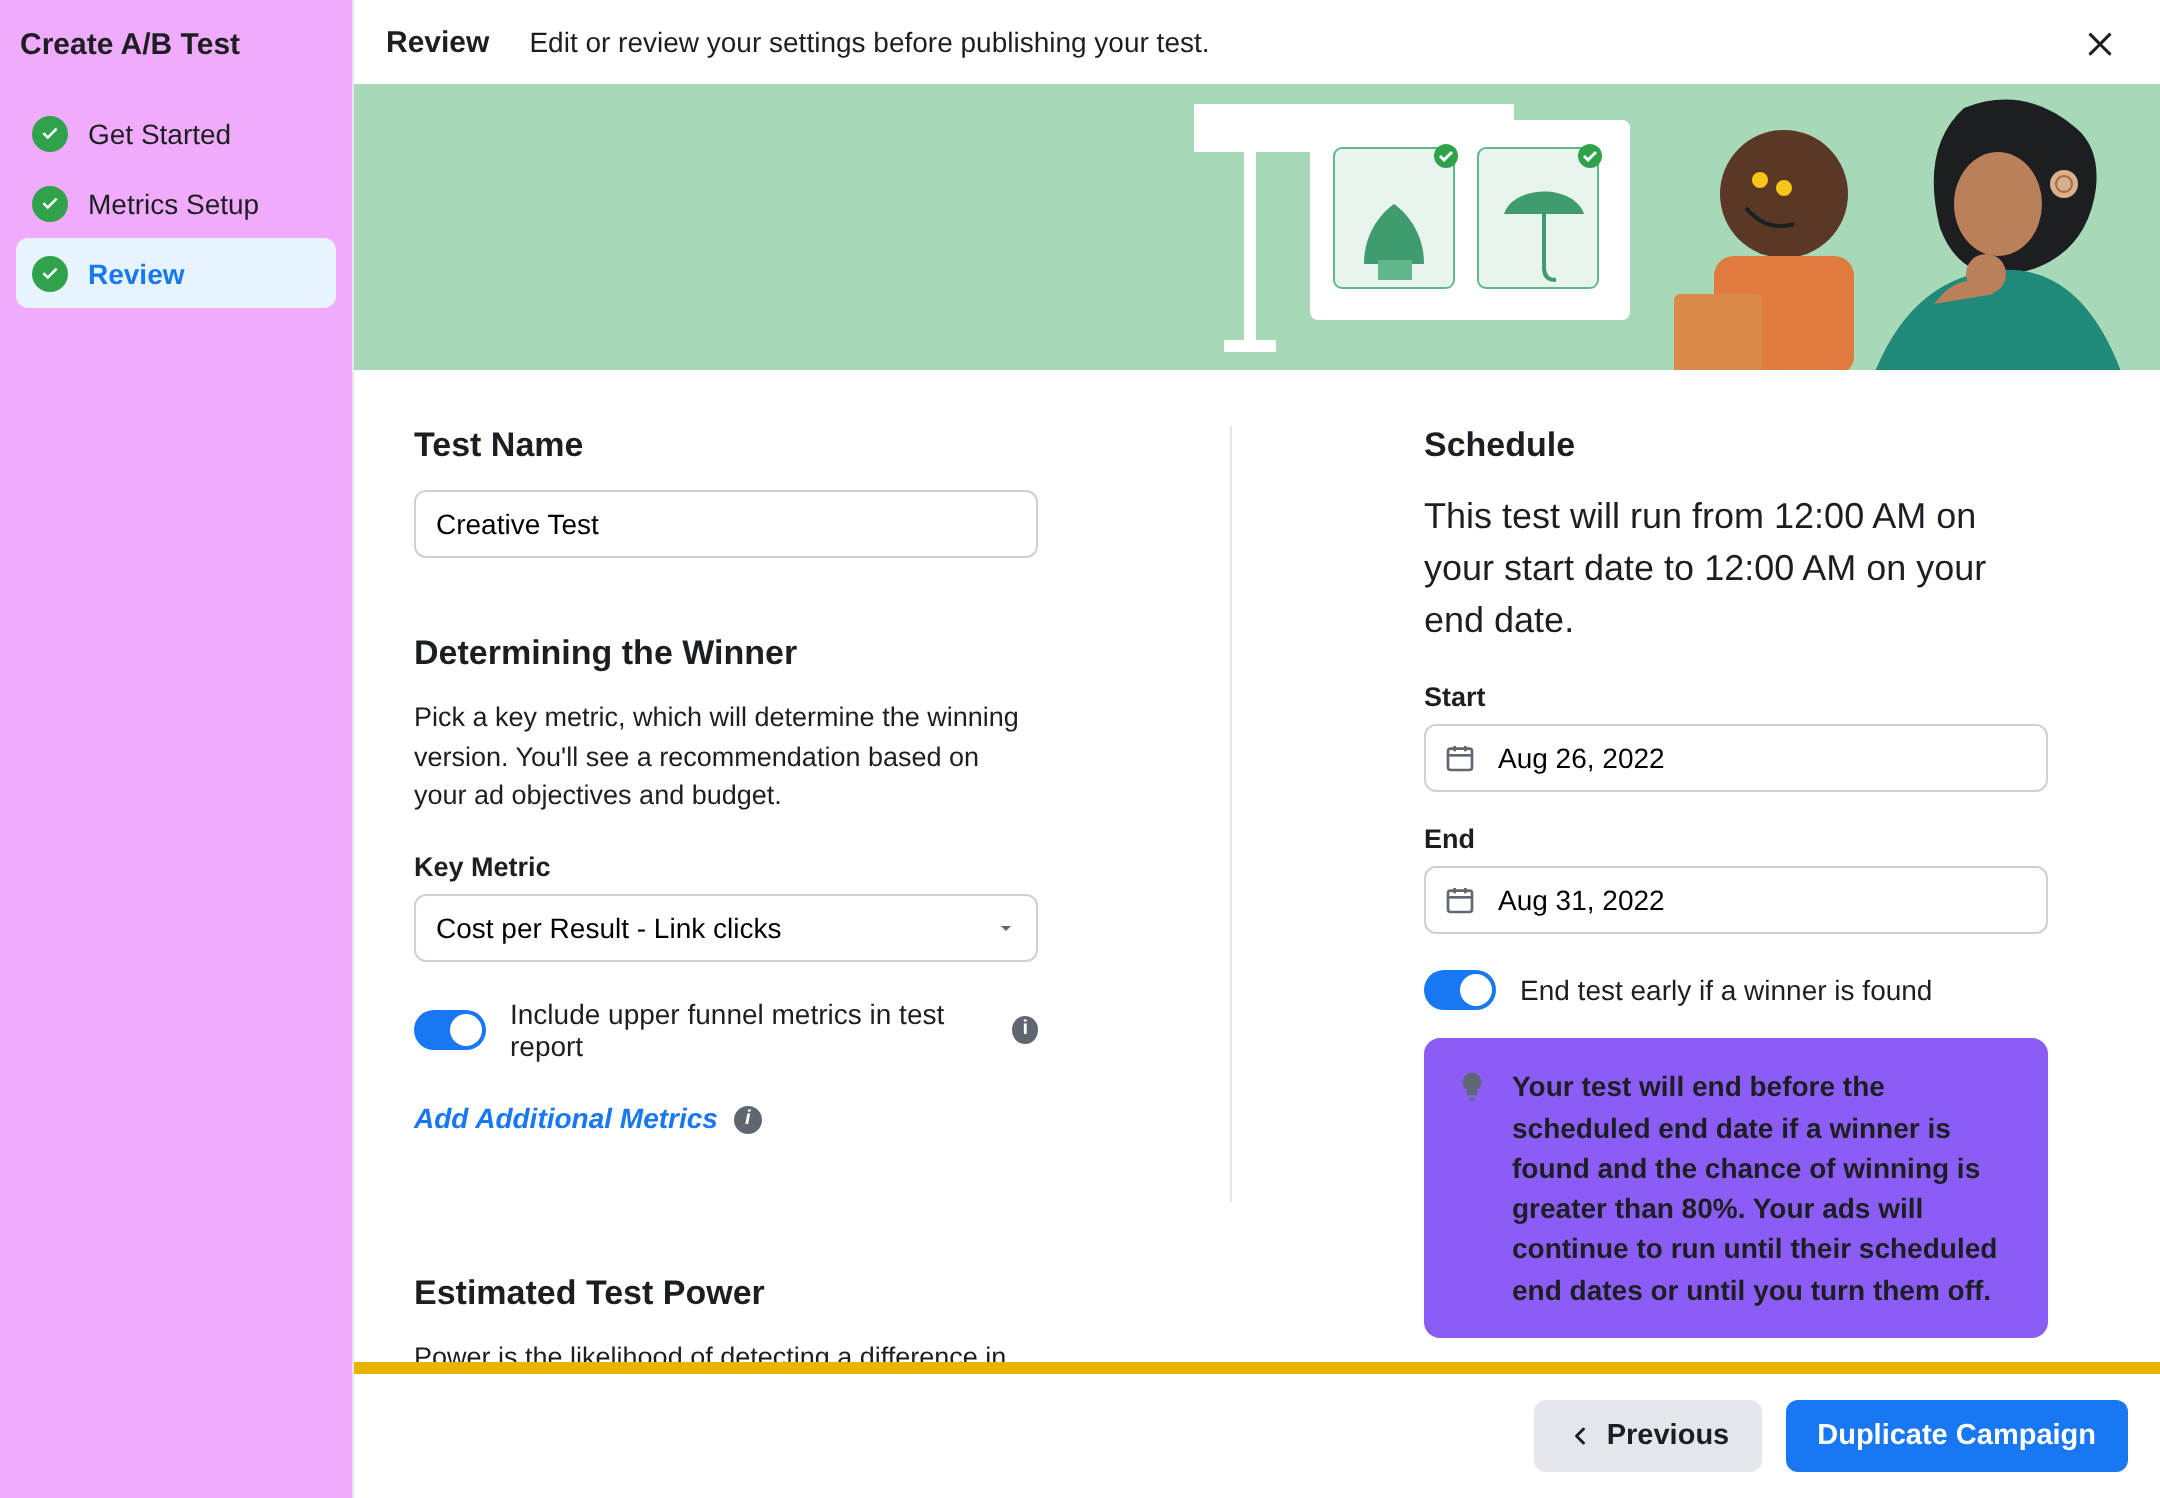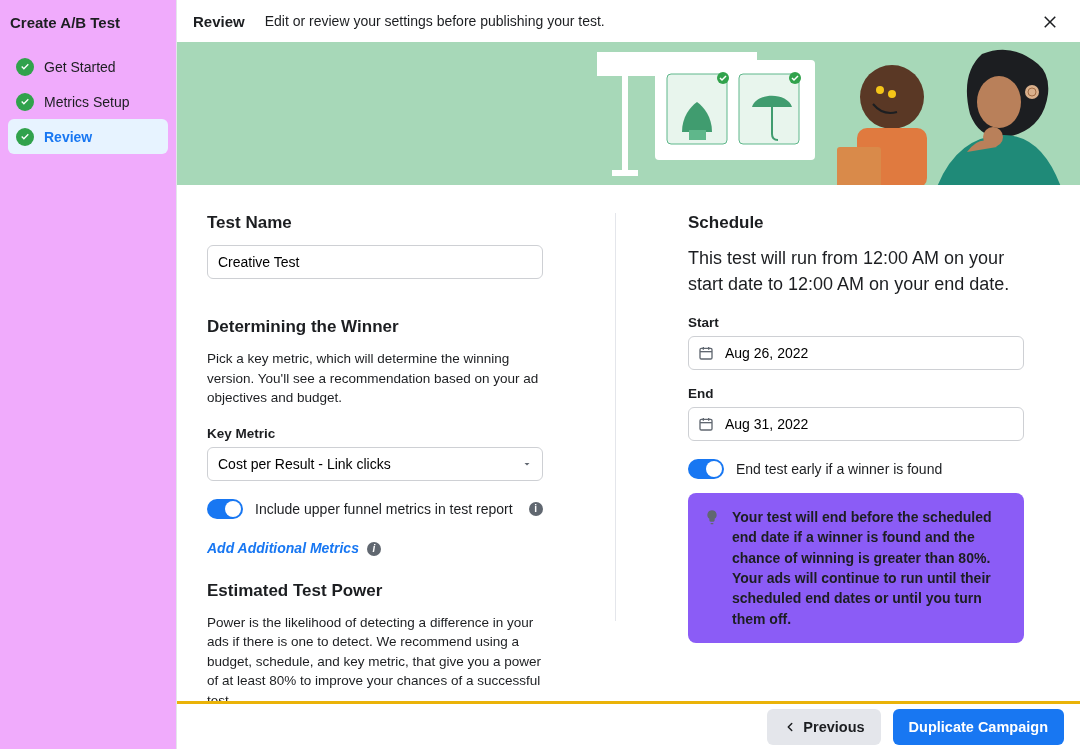--- a/index.html
+++ b/index.html
@@ -11,42 +11,42 @@
   .step.active { background:#e7f3ff; color:#1877f2; font-weight:600; }
   .step-icon { width:18px; height:18px; border-radius:50%; background:#31a24c; display:flex; align-items:center; justify-content:center; }
   .step-icon svg { width:12px; height:12px; }
   .main { flex:1; display:flex; flex-direction:column; }
   .header { height:42px; display:flex; align-items:center; gap:20px; padding:0 16px; }
   .header-title { font-weight:700; font-size:15px; }
   .header-sub { font-size:14px; color:#1c1e21; }
   .close-btn { margin-left:auto; width:28px; height:28px; display:flex; align-items:center; justify-content:center; cursor:pointer; }
   .hero { height:143px; background:linear-gradient(#a7d8b8,#a7d8b8); position:relative; overflow:hidden; }
   .hero svg { position:absolute; }
-  .content { flex:1; display:flex; padding:28px 56px 0 30px; gap:72px; overflow:hidden; }
+  .content { flex:1; display:flex; padding:28px 56px 0 30px; gap:96px; overflow:hidden; }
   .col { flex:1; min-width:0; }
   .divider { width:1px; background:#e4e6eb; margin:0 0 80px 0; }
   .section-title { font-size:17px; font-weight:700; margin-bottom:12px; }
   .section-desc { font-size:13.5px; line-height:1.45; color:#1c1e21; margin-bottom:18px; }
   .label { font-size:13.5px; font-weight:600; margin-bottom:6px; }
   .text-input { width:100%; height:34px; border:1px solid #ced0d4; border-radius:6px; padding:0 10px; font-size:14px; }
   .dropdown { position:relative; }
   .dropdown .text-input { padding-right:30px; }
   .dropdown .chev { position:absolute; right:10px; top:50%; transform:translateY(-50%); }
   .toggle-row { display:flex; align-items:center; gap:12px; font-size:14px; }
   .toggle { width:36px; height:20px; background:#1877f2; border-radius:12px; position:relative; cursor:pointer; flex-shrink:0; }
   .toggle::after { content:""; position:absolute; right:2px; top:2px; width:16px; height:16px; background:#fff; border-radius:50%; }
   .info-icon { width:14px; height:14px; border-radius:50%; background:#606770; color:#fff; font-size:10px; font-weight:700; display:inline-flex; align-items:center; justify-content:center; margin-left:4px; }
   .link { color:#1877f2; font-weight:600; font-size:14px; cursor:pointer; display:inline-flex; align-items:flex-end;font-style:italic; }
   .gap-block { margin-top:26px; }
   .date-input { position:relative; }
   .date-input .text-input { padding-left:36px; }
   .date-input svg { position:absolute; left:10px; top:50%; transform:translateY(-50%); }
   .schedule-desc { font-size:18px; line-height:1.45; margin-bottom:18px; }
   .info-box { background:#8b5cf6; border-radius:8px; padding:14px 16px; display:flex; gap:12px; font-size:14px; line-height:1.45; margin-top:14px;font-weight:bold; }
-  .footer { height:48px; border-top:3px solid #eab308; display:flex; align-items:center; justify-content:flex-end; gap:12px; padding:0 16px; background:#fff; }
+  .footer { height:68px; border-top:6px solid #eab308; display:flex; align-items:center; justify-content:flex-end; gap:12px; padding:0 16px; background:#fff; }
   .btn { height:36px; border-radius:6px; padding:0 16px; font-size:14.5px; font-weight:600; cursor:pointer; display:flex; align-items:center; gap:6px; border:none; }
   .btn-secondary { background:#e4e6eb; color:#1c1e21; }
   .btn-primary { background:#1877f2; color:#fff; }
 </style>
 </head>
 <body>
 
 <div class="app">
 
   <div class="sidebar">
@@ -152,21 +152,21 @@
           <span>Include upper funnel metrics in test report</span>
           <span class="info-icon">i</span>
         </div>
         <div style="margin-top:20px">
           <span class="link">
             <span>Add Additional Metrics</span>
             <span class="info-icon" style="margin-left:8px">i</span>
           </span>
         </div>
 
-        <div class="section-title" style="margin-top:24px">Estimated Test Power</div>
+        <div class="section-title" style="margin-top:68px">Estimated Test Power</div>
         <div class="section-desc" style="margin-bottom:0">Power is the likelihood of detecting a difference in your ads if there is one to detect. We recommend using a budget, schedule, and key metric, that give you a power of at least 80% to improve your chances of a successful test.</div>
         
       </div>
 
       <div class="divider"></div>
 
       <div class="col">
         <div class="section-title">Schedule</div>
         <div class="schedule-desc">This test will run from 12:00 AM on your start date to 12:00 AM on your end date.</div>
 

